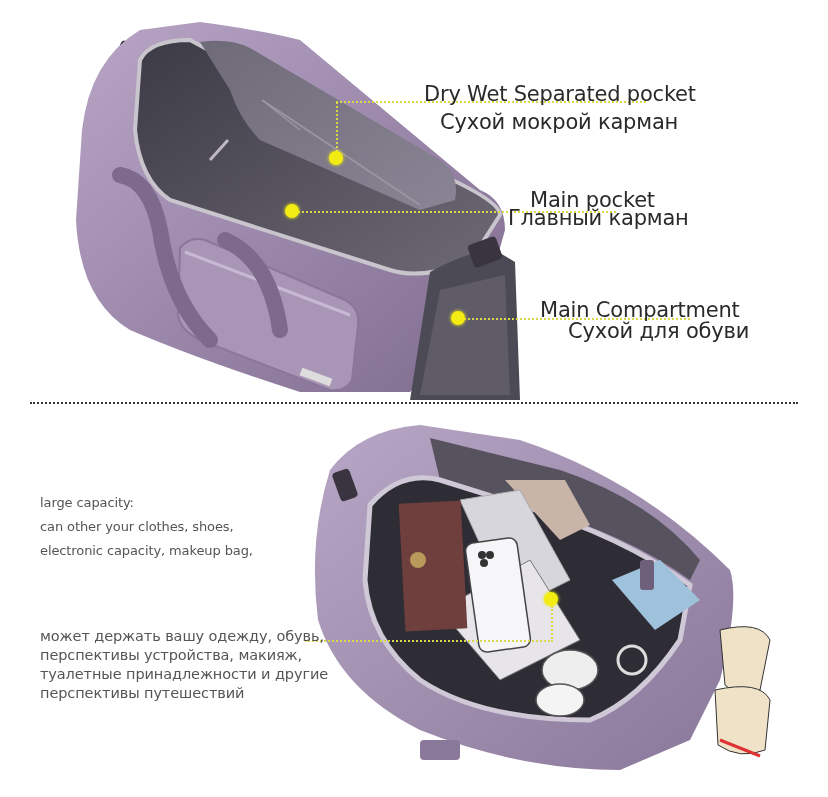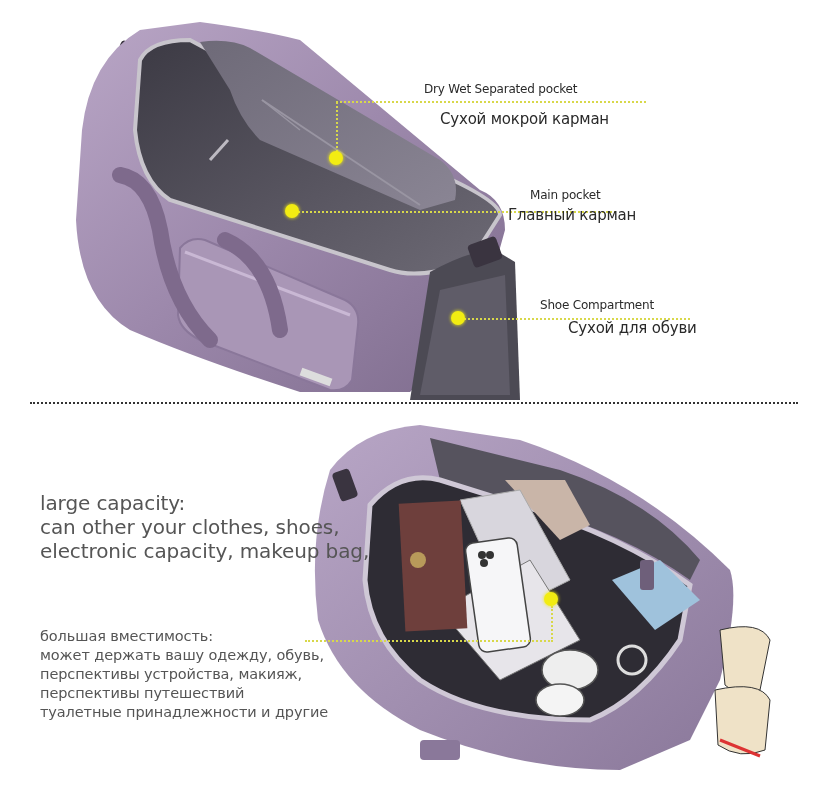--- a/index.html
+++ b/index.html
@@ -1,27 +1,27 @@
 <!DOCTYPE html>
 <html><head>
 <meta charset="utf-8">
 <style>
   html, body { margin: 0; padding: 0; background: #ffffff; }
   body { width: 828px; height: 797px; position: relative; overflow: hidden;
          font-family: "DejaVu Sans", "Liberation Sans", sans-serif; color: #333; }
   svg.bag { position: absolute; left: 0; top: 0; }
-  .label-en { position: absolute; font-size: 12px; color: #2a2a2a; white-space: nowrap; letter-spacing: -0.2px; }
-  .label-ru { position: absolute; font-size: 15px; color: #2a2a2a; white-space: nowrap; letter-spacing: -0.2px; }
+  .label-en { position: absolute; font-size: 21px; color: #2a2a2a; white-space: nowrap; letter-spacing: -0.2px; }
+  .label-ru { position: absolute; font-size: 21px; color: #2a2a2a; white-space: nowrap; letter-spacing: -0.2px; }
   .hdots { position: absolute; height: 0; border-top: 2px dotted #d8d84a; }
   .vdots { position: absolute; width: 0; border-left: 2px dotted #d8d84a; }
   .dot { position: absolute; width: 14px; height: 14px; border-radius: 50%; background: #f2ec12;
          box-shadow: 0 0 3px 1px rgba(240,235,20,0.6); }
   .divider { position: absolute; left: 30px; top: 402px; width: 768px; height: 0;
              border-top: 2px dotted #333; }
-  .desc { position: absolute; left: 40px; font-size: 20px; line-height: 24px; color: #555;
+  .desc { position: absolute; left: 40px; font-size: 13px; line-height: 24px; color: #555;
           letter-spacing: -0.1px; }
   .desc-ru { position: absolute; left: 40px; font-size: 14.5px; line-height: 19px; color: #555;
              letter-spacing: -0.1px; }
   .desc div, .desc-ru div { white-space: nowrap; }
 </style>
 </head>
 <body>
 
 <svg class="bag" width="828" height="400" viewBox="0 0 828 400">
   <defs>
@@ -73,21 +73,21 @@
 <div class="label-en" style="left:424px; top:82px;">Dry Wet Separated pocket</div>
 <div class="label-ru" style="left:440px; top:110px;">Сухой мокрой карман</div>
 
 <div class="hdots" style="left:298px; top:211px; width:318px;"></div>
 <div class="dot" style="left:285px; top:204px;"></div>
 <div class="label-en" style="left:514px; top:188px;margin-left:16px;">Main pocket</div>
 <div class="label-ru" style="left:508px; top:206px;">Главный карман</div>
 
 <div class="hdots" style="left:464px; top:318px; width:226px;"></div>
 <div class="dot" style="left:451px; top:311px;"></div>
-<div class="label-en" style="left:540px; top:298px;">Shoe Compartment</div>
+<div class="label-en" style="left:540px; top:298px;">Main Compartment</div>
 <div class="label-ru" style="left:568px; top:319px;">Сухой для обуви</div>
 
 <div class="divider"></div>
 
 <svg class="bag" width="828" height="797" viewBox="0 0 828 797" style="pointer-events:none;">
   <defs>
     <linearGradient id="body2" x1="0" y1="0" x2="1" y2="1">
       <stop offset="0" stop-color="#b8a6c6"></stop>
       <stop offset="1" stop-color="#8a789a"></stop>
     </linearGradient>
@@ -136,18 +136,17 @@
 <div class="hdots" style="left:305px; top:640px; width:248px;"></div>
 <div class="dot" style="left:544px; top:592px;"></div>
 
 <div class="desc" style="top:491px;">
   <div>large capacity:</div>
   <div>can other your clothes, shoes,</div>
   <div>electronic capacity, makeup bag,</div>
 </div>
 
 <div class="desc-ru" style="top:627px;">
-  <div>большая вместимость:</div>
   <div>может держать вашу одежду, обувь,</div>
   <div>перспективы устройства, макияж,</div>
+  <div>туалетные принадлежности и другие</div>
   <div>перспективы путешествий</div>
-  <div>туалетные принадлежности и другие</div>
 </div>
 
 </body></html>

